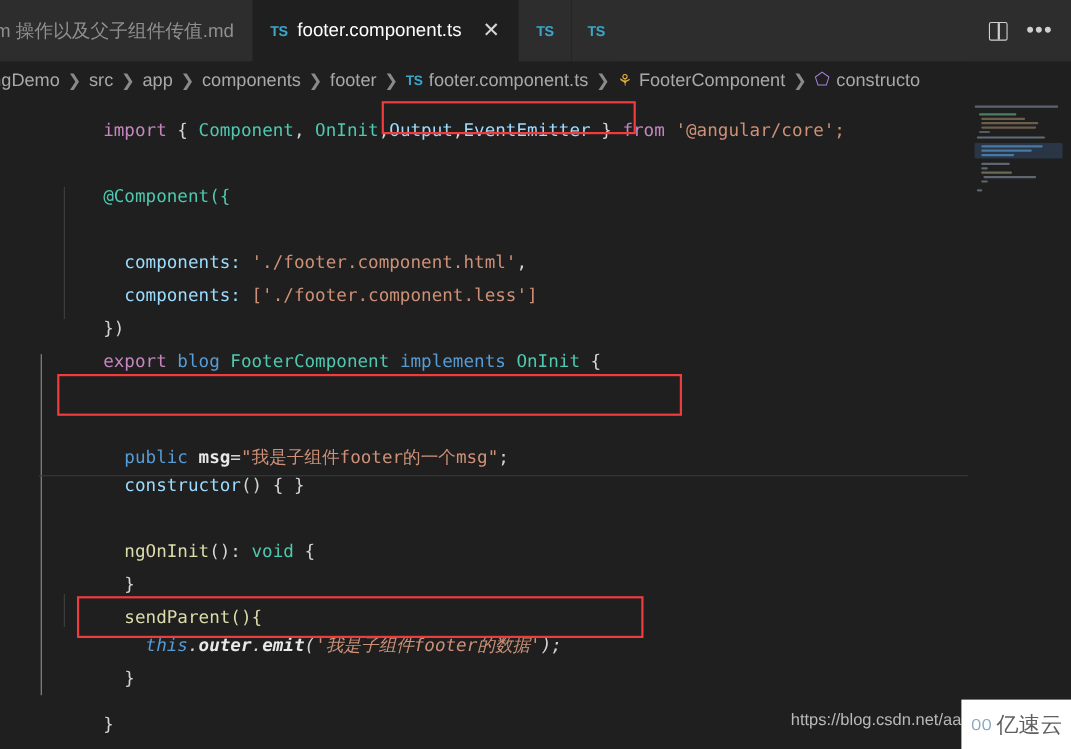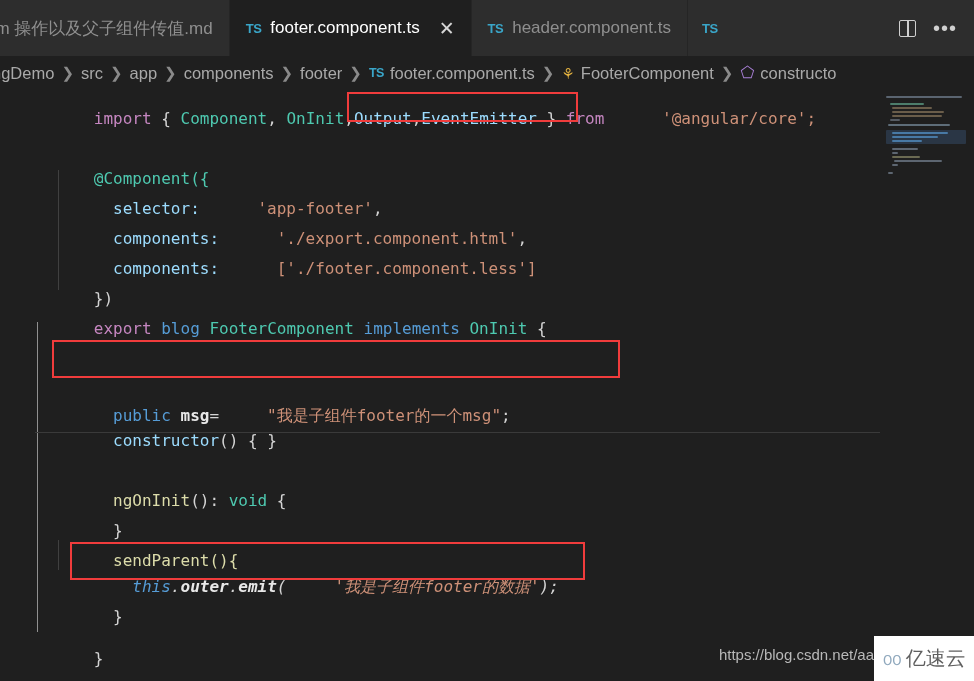--- a/index.html
+++ b/index.html
@@ -40,21 +40,21 @@
   .ico-cube{color:#a87fd6;font-size:16px;line-height:1;}
 
   
   .editor{position:absolute;left:0;top:90px;width:974px;height:591px;background:#1f1f1f;overflow:hidden;}
   .ln{position:absolute;left:0;height:30px;white-space:pre;}
   
   .kw{color:#c586c0;}      
   .kw2{color:#569cd6;}     
   .typ{color:#4ec9b0;}     
   .var{color:#9cdcfe;}     
-  .str{color:#ce9178;padding-left:48px;}     
+  .str{color:#ce9178;}     
   .pun{color:#d4d4d4;}     
   .fn{color:#dcdcaa;}      
   .dec{color:#4ec9b0;}
 
   
   .guide{position:absolute;width:1px;background:#404040;}
   .guide.active{background:#909090;}
   .foldline{position:absolute;height:1px;background:#3a3a3a;}
 
   
@@ -90,21 +90,20 @@
 
     <div class="tab active">
       <span class="ts-icon">TS</span>
       <span>footer.component.ts</span>
       <span class="tab-close">✕</span>
     </div>
     <div class="tab-sep"></div>
 
     <div class="tab inactive">
       <span class="ts-icon">TS</span>
-      <span>header.component.ts</span>
     </div>
     <div class="tab-sep"></div>
 
     <div class="tab inactive partial">
       <span class="ts-icon">TS</span>
     </div>
 
     <div class="tabbar-actions">
       <div class="act">
         <span class="split-ico"></span>
@@ -159,25 +158,22 @@
     <div class="guide" style="left:58px;top:450px;height:30px;"></div>
     <div class="foldline" style="left:35px;top:342px;width:895px;"></div>
 
     <div class="ln" style="top:0px;left:36px;">
       <span class="kw">import</span><span class="pun"> { </span><span class="typ">Component</span><span class="pun">, </span><span class="typ">OnInit</span><span class="pun">,</span><span class="var">Output</span><span class="pun">,</span><span class="var">EventEmitter</span><span class="pun"> } </span><span class="kw">from</span><span class="str"> '@angular/core';</span>
     </div>
 
     <div class="ln" style="top:60px;left:36px;">
       <span class="dec">@Component({</span>
     </div>
-    <div class="ln" style="top:90px;left:36px;">
-      <span class="var">  selector: </span><span class="str">'app-footer'</span><span class="pun">,</span>
-    </div>
     <div class="ln" style="top:120px;left:36px;">
-      <span class="var">  components: </span><span class="str">'./export.component.html'</span><span class="pun">,</span>
+      <span class="var">  components: </span><span class="str">'./footer.component.html'</span><span class="pun">,</span>
     </div>
     <div class="ln" style="top:150px;left:36px;">
       <span class="var">  components: </span><span class="str">['./footer.component.less']</span>
     </div>
     <div class="ln" style="top:180px;left:36px;">
       <span class="pun">})</span>
     </div>
 
     <div class="ln" style="top:210px;left:36px;">
       <span class="kw">export</span><span class="kw2"> blog </span><span class="typ">FooterComponent</span><span class="kw2"> implements </span><span class="typ">OnInit</span><span class="pun"> {</span>

